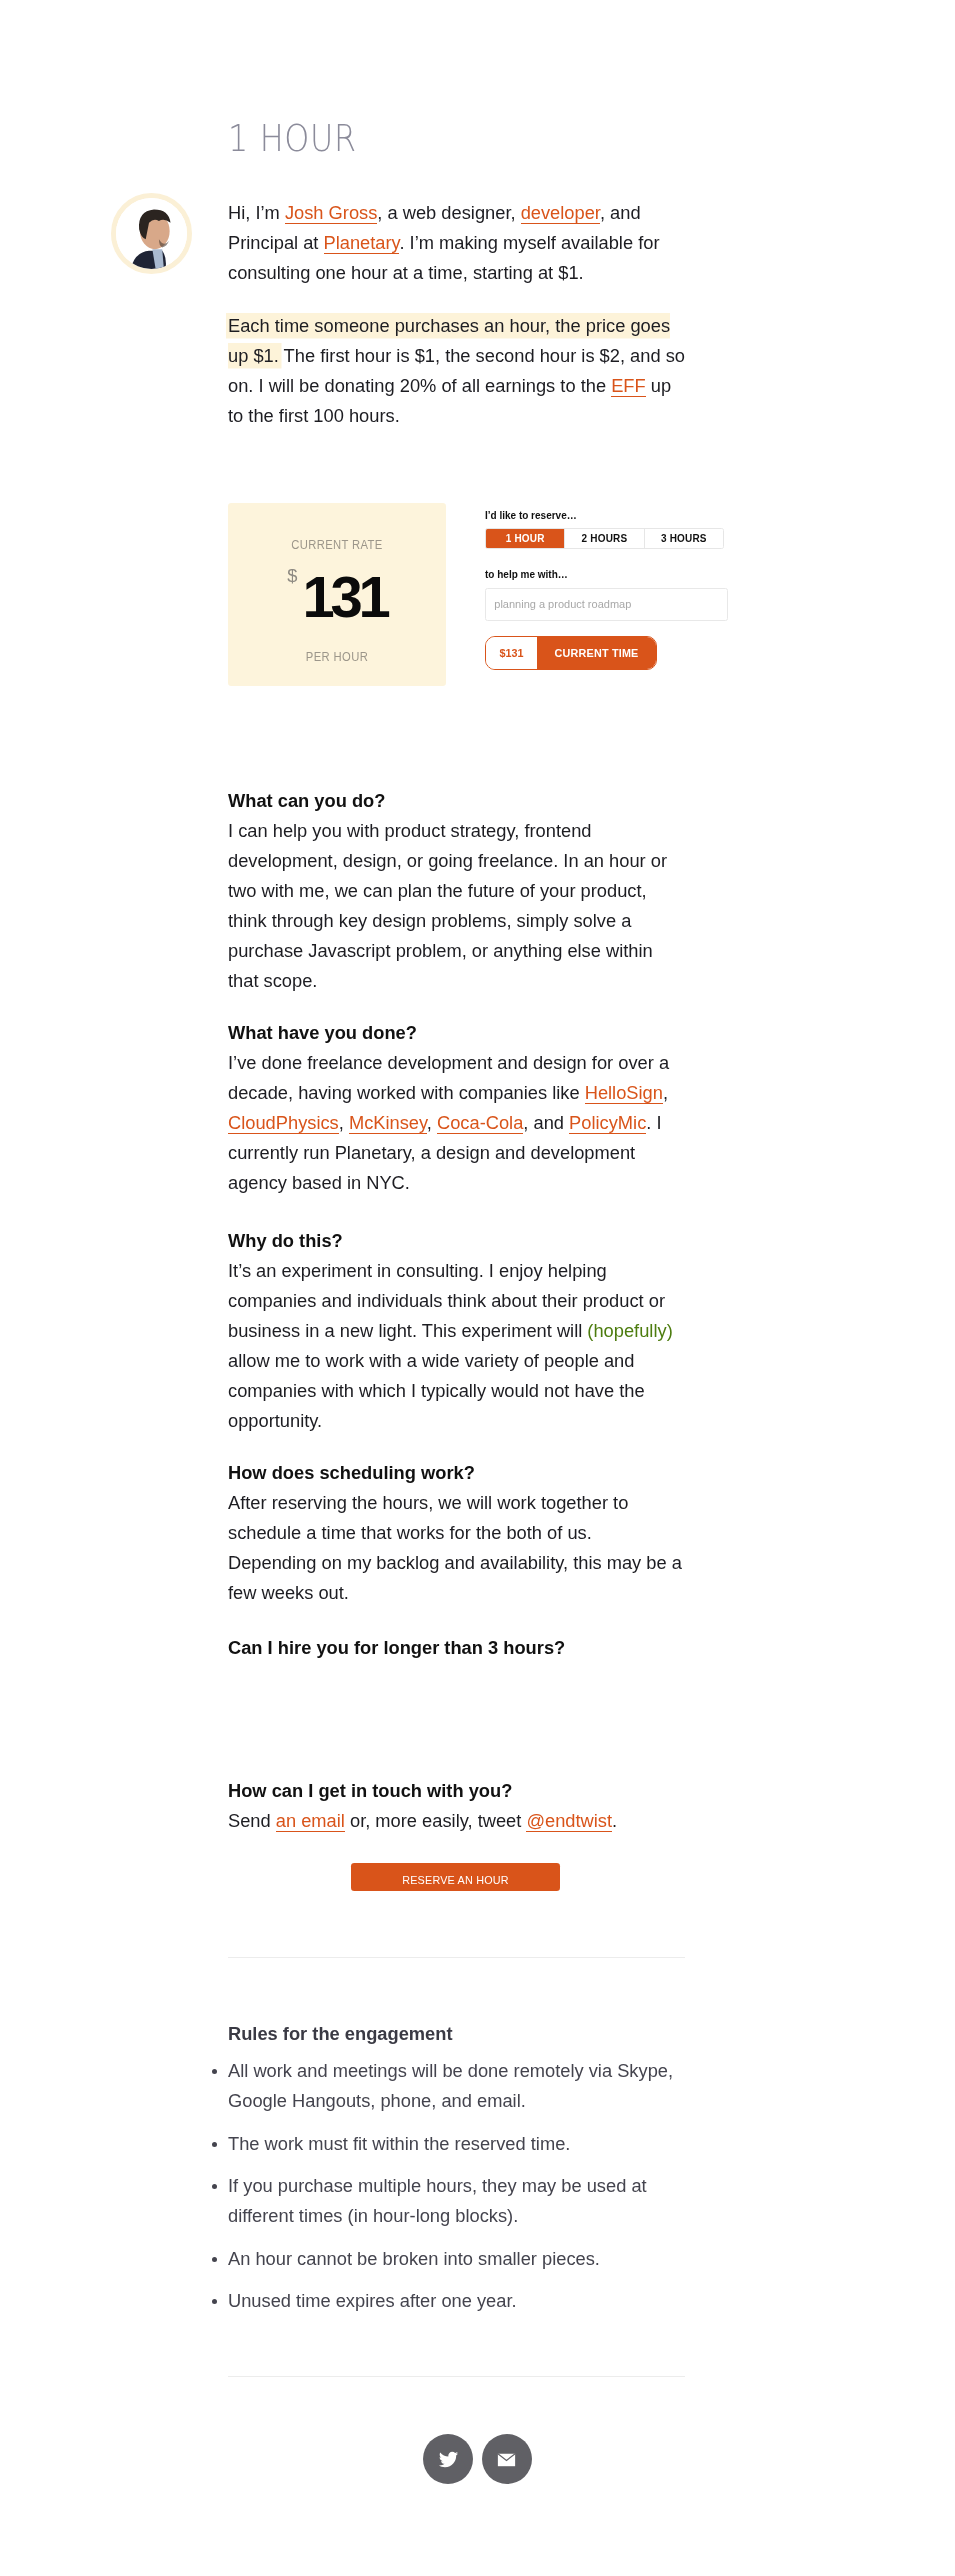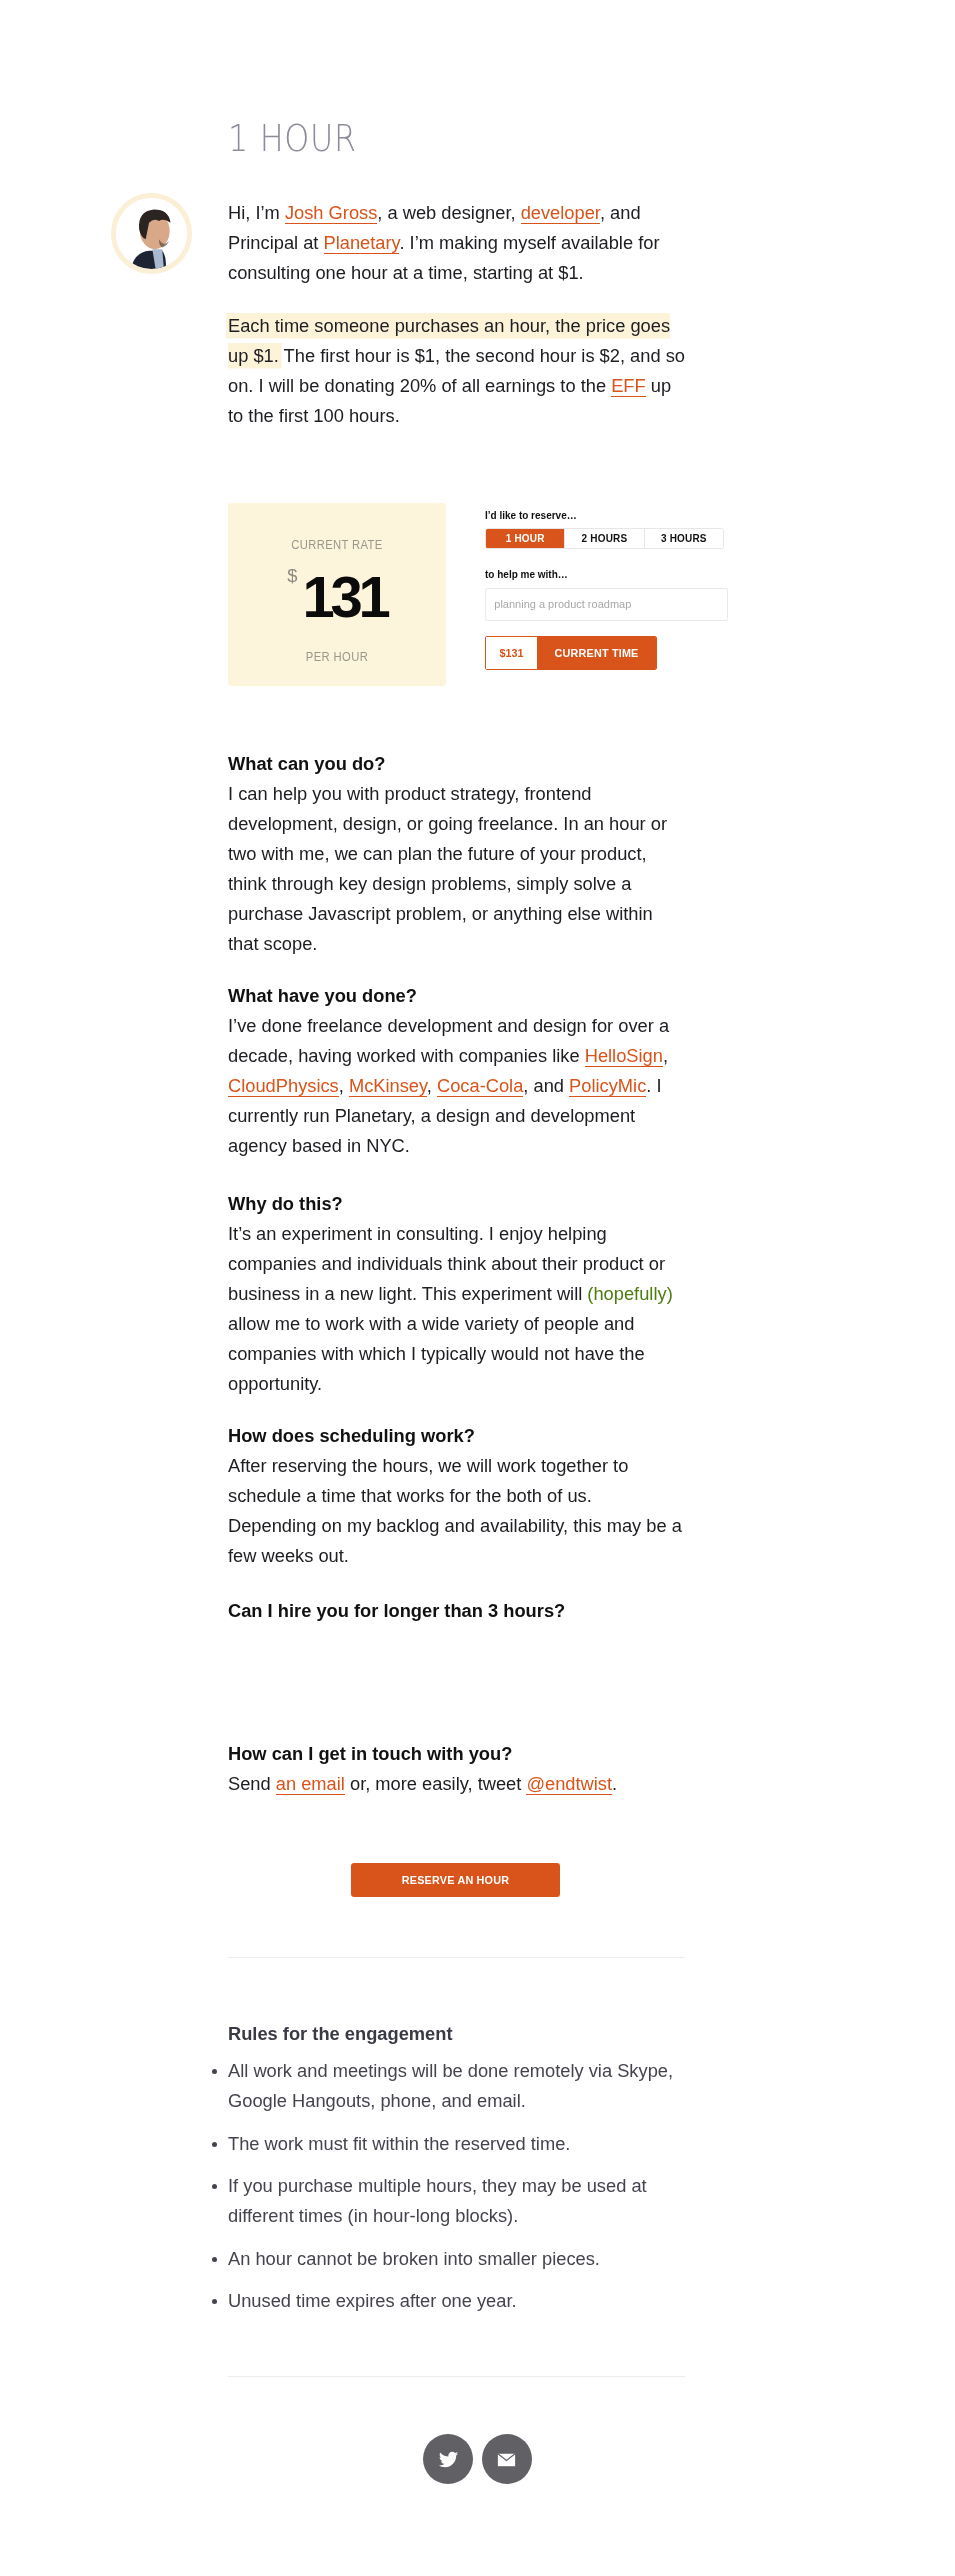--- a/index.html
+++ b/index.html
@@ -78,39 +78,39 @@
   .form-label2 { margin-top: 17.4px; }
   .help-input {
     margin-top: 4.2px; width: 243px; height: 33px;
     border: 0.8px solid #e8e8e8; border-radius: 2.5px;
     font-family: "Liberation Sans", sans-serif; font-size: 11px;
     padding: 0 8.3px; color: #8b5cf6; background: #fff;
   }
   .help-input::placeholder { color: #a8a8a8; }
   .reserve-btn {
     margin-top: 15px; display: flex; width: 172px; height: 34px;
-    border: 0.8px solid #d9541a; border-radius: 2px; overflow: hidden; cursor: pointer;
+    border: 0.8px solid #d9541a; border-radius: 10px; overflow: hidden; cursor: pointer;
   }
   .reserve-price {
     width: 51px; background: #fff; color: #d9541a; font-weight: 700;
     font-size: 10.8px; text-align: center; line-height: 32px;
   }
   .reserve-label {
     flex: 1; background: #d9541a; color: #fff; font-weight: 700;
     font-size: 10.8px; text-align: center; line-height: 32px; letter-spacing: 0.2px;
   }
 
-  .faq { position: absolute; left: 228px; width: 457px; }
+  .faq { position: absolute; left: 228px; width: 457px; margin-top: 37px; }
   .faq-q { font-size: 18.3px; font-weight: 700; color: #111; line-height: 30px; }
   .faq-a { font-size: 18.3px; line-height: 30px; color: #1d1d22; }
 
   .cta {
-    position: absolute; left: 351px; top: 1863px; width: 209px; height: 34px;
+    position: absolute; left: 351px; top: 1863px; width: 209px; height: 28px;
     background: #d9541a; border-radius: 3.3px; color: #ffffff; text-align: center;
-    font-size: 10.8px; font-weight: 700; line-height: 34px; letter-spacing: 0.2px; cursor: pointer;
+    font-size: 10.8px; font-weight: 400; line-height: 34px; letter-spacing: 0.2px; cursor: pointer;
   }
   .divider { position: absolute; left: 228px; width: 457px; height: 0.8px; background: #ececec; }
 
   .rules-title {
     position: absolute; left: 228px; top: 2019px;
     font-size: 18.3px; font-weight: 700; color: #3a3a44; line-height: 30px;
   }
   .rules { position: absolute; left: 228px; top: 2056px; width: 465px; list-style: none; }
   .rules li {
     position: relative; font-size: 18.3px; line-height: 30px; color: #44444e; margin-bottom: 12.5px;

